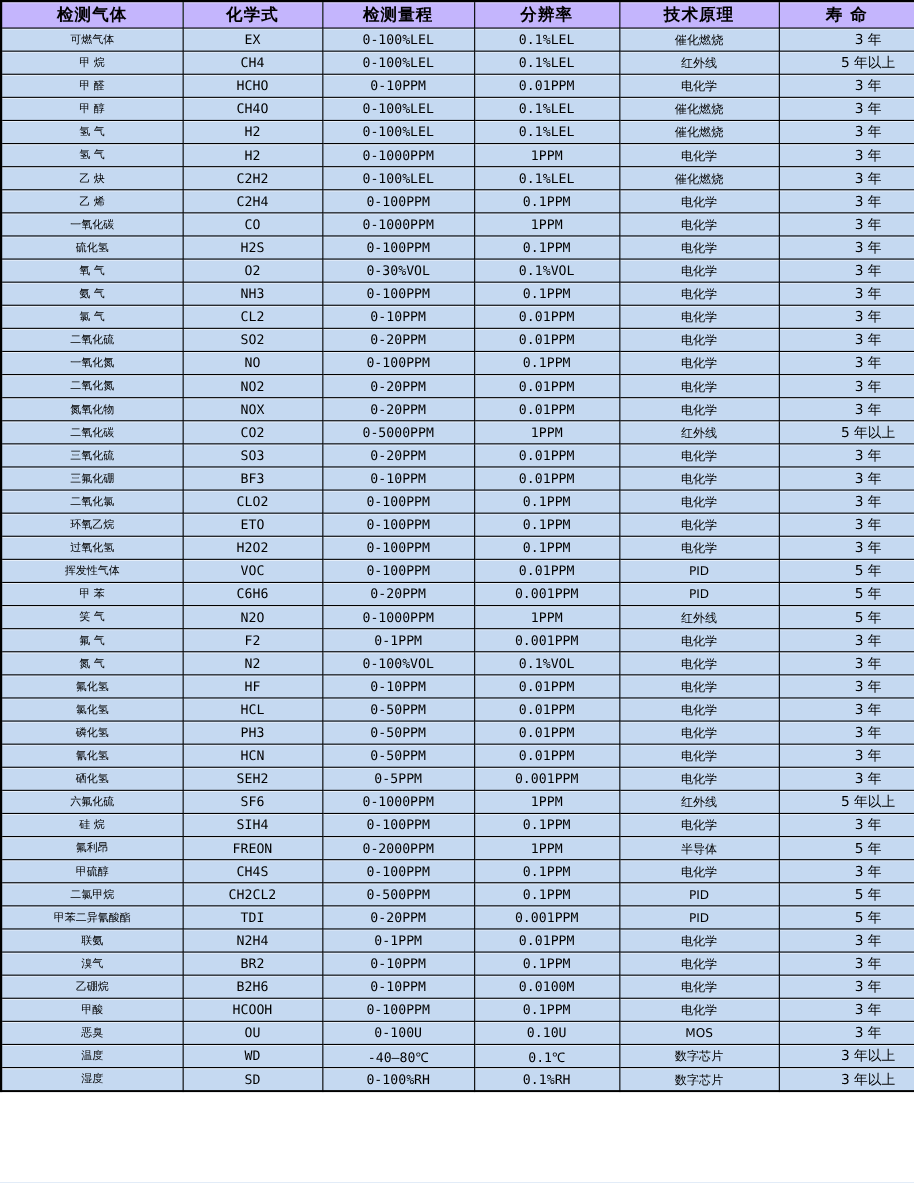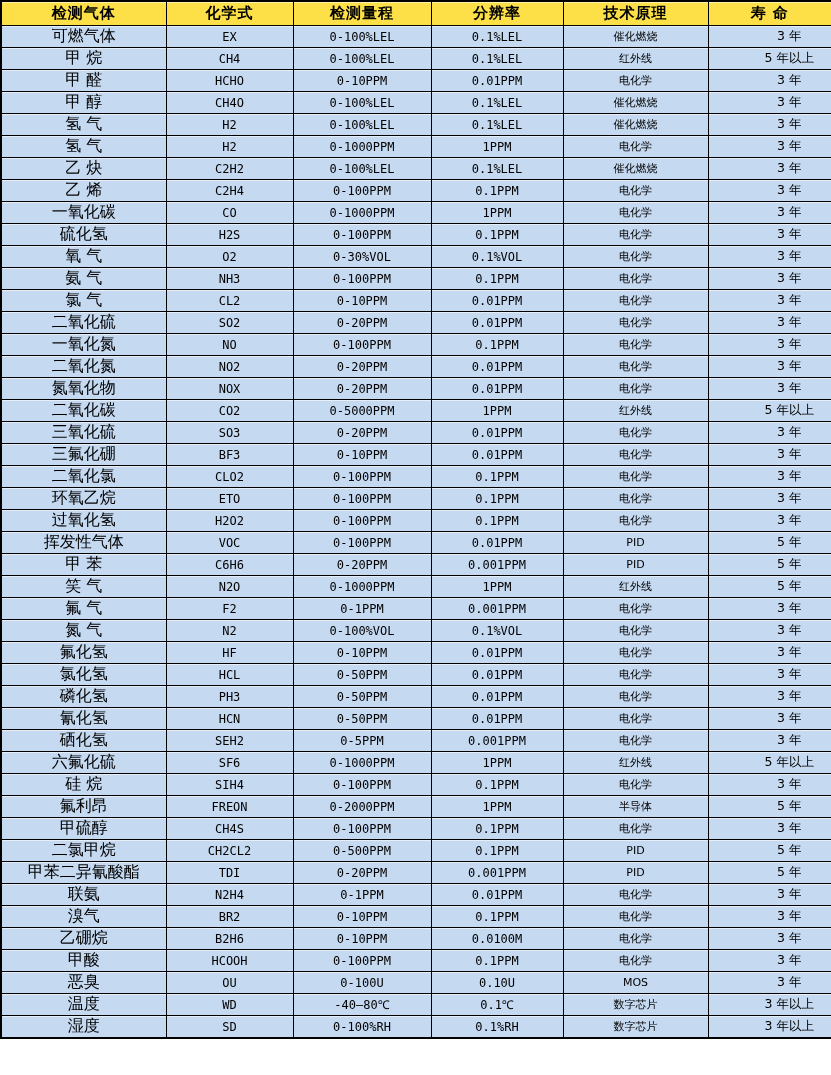--- a/index.html
+++ b/index.html
@@ -16,36 +16,36 @@
     text-align:center;
     vertical-align:middle;
     padding:0;
     overflow:hidden;
     white-space:pre;
     color:#000000;
     box-shadow:inset 0 1px 0 rgba(255,255,255,0.55);
   }
   .spec-table th{
     height:23px;
-    background:#fde047;
+    background:#c4b5fd;
     font-size:15px;
     font-weight:bold;
     letter-spacing:1px;
   }
   .spec-table td{
     height:20px;
     background:#c5d9f1;
     font-size:13.5px;
   }
   td.c-formula, td.c-range, td.c-resolution{
     font-family:"DejaVu Sans Mono","Liberation Mono",monospace;
     font-size:12px;
   }
   td.c-lifespan{font-size:12.5px;padding-left:39px;}
-  td.c-gas{font-size:16px;}
+  td.c-gas{font-size:10px;}
   td.c-principle{font-size:11px;}
 </style>
 </head>
 <body>
 
 <table class="spec-table">
   <colgroup>
     <col style="width:165px">
     <col style="width:127px">
     <col style="width:138px">

